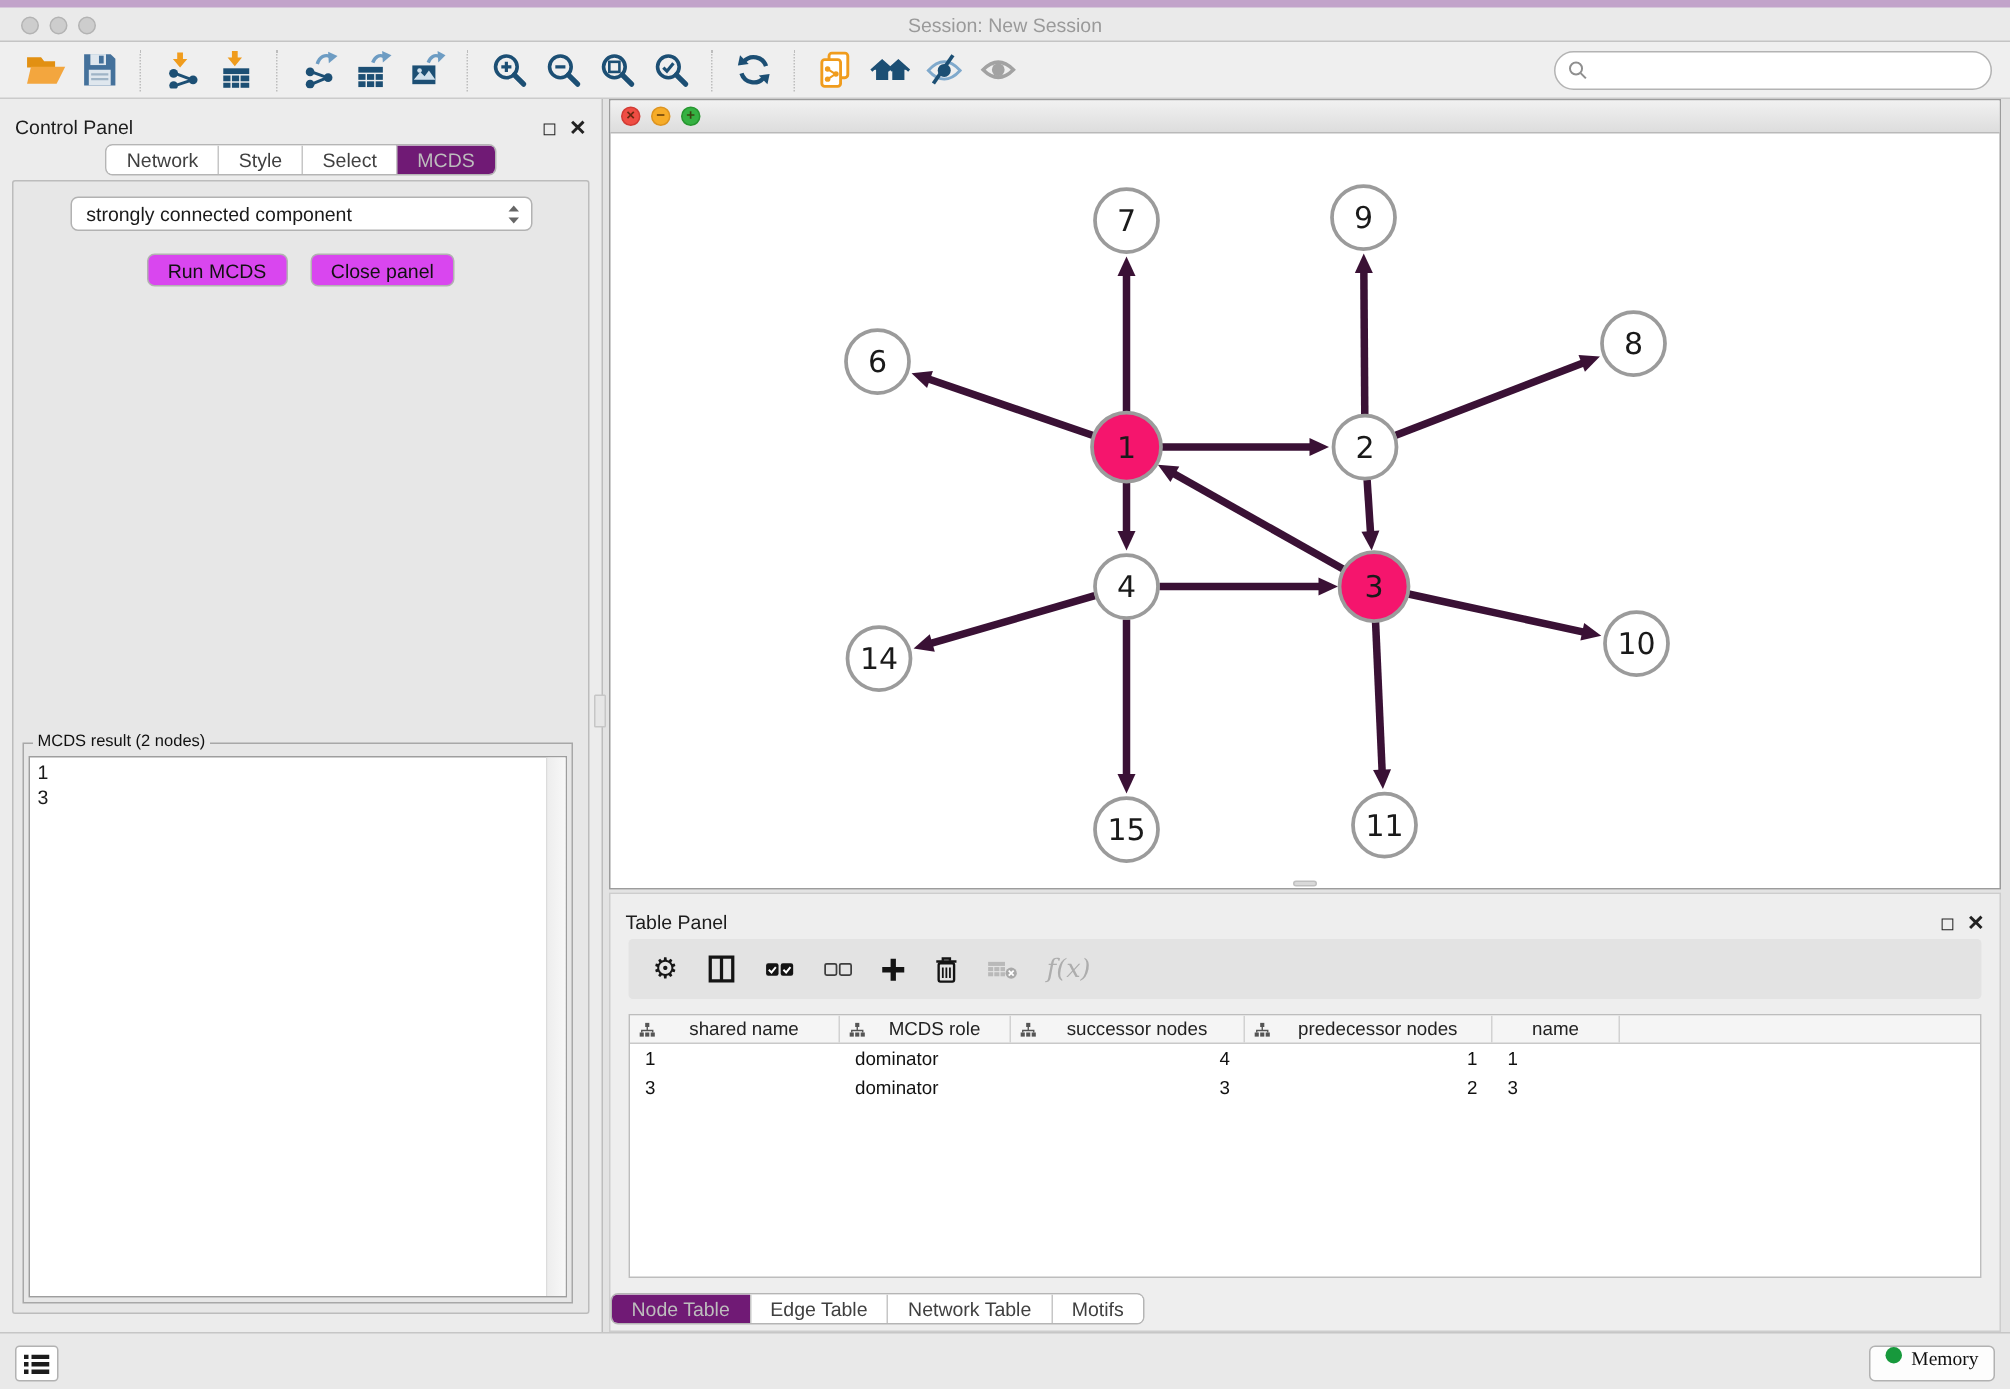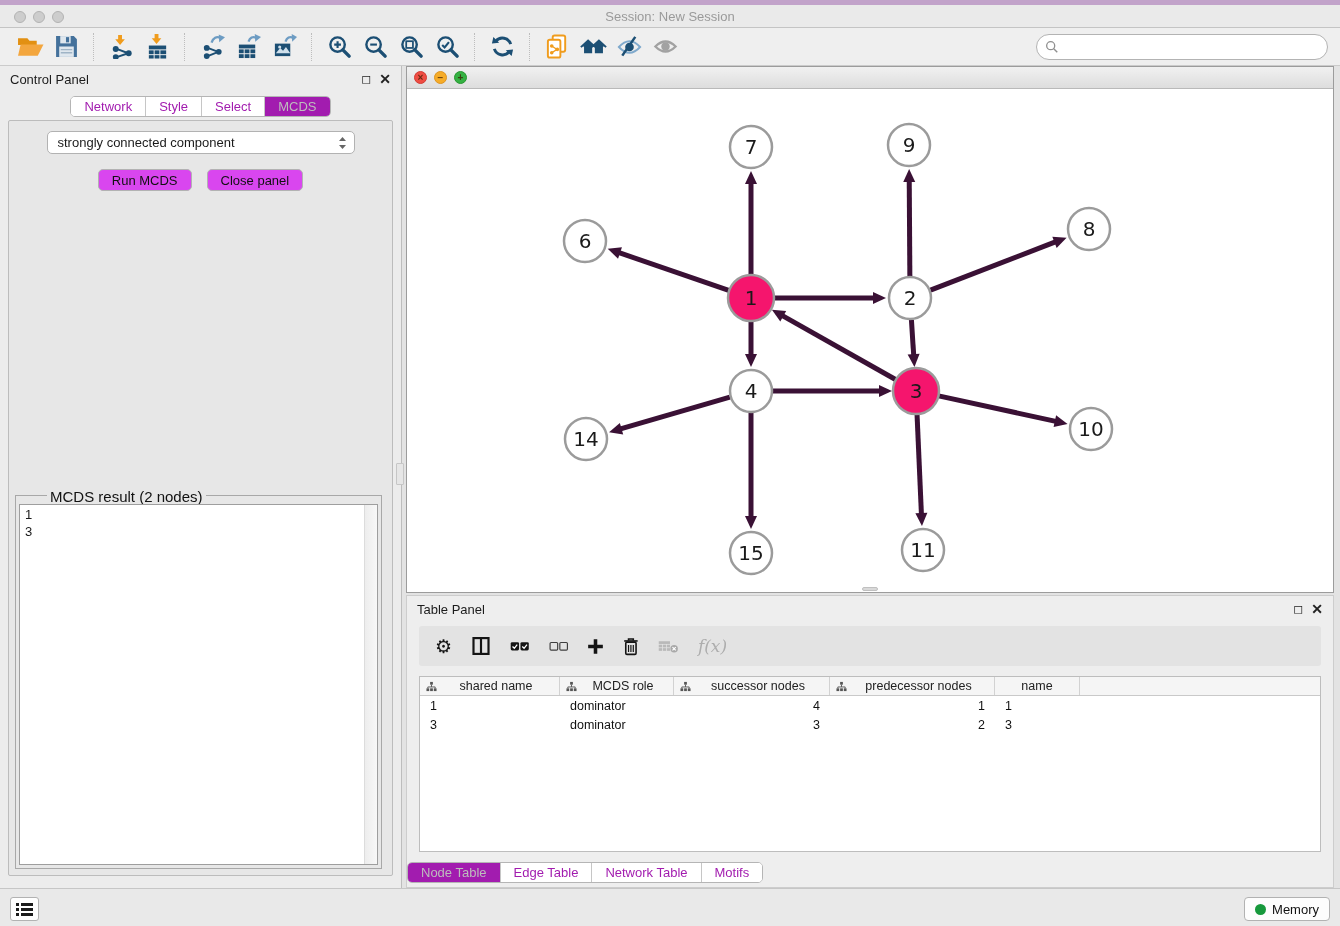--- a/index.html
+++ b/index.html
@@ -18,37 +18,37 @@
   .tb-btn { width:36px; height:30px; display:flex; align-items:center; justify-content:center; background:none; border:none; cursor:default; }
   .tb-btn svg { height:25px; width:27px; }
   .tb-btn.disabled { opacity:.9; }
   .tb-sep { width:0; height:28px; border-left:1px dotted #bdbdbd; margin:0 9px; }
   #search-wrap { margin-left:auto; position:relative; }
   #search-input { width:292px; height:26px; border:1px solid #b3b3b3; border-radius:13px; background:#fff; padding:0 10px 0 28px; font-size:13px; outline:none; }
   #search-wrap .mag { position:absolute; left:9px; top:6px; width:14px; height:14px; }
 
   
   #control-panel { position:absolute; left:0; top:66px; width:402px; height:822px; background:#ececec; border-right:1px solid #bdbdbd; }
-  .panel-header { height:26px; display:flex; align-items:center; padding:0 10px; font-size:13px; color:#1c1c1c; }
+  .panel-header { height:26px; display:flex; align-items:flex-end; padding:0 10px; font-size:13px; color:#1c1c1c; }
   .win-btns { margin-left:auto; display:flex; gap:8px; align-items:center; }
   .win-btns .wb { font-size:12px; color:#222; line-height:1; cursor:default; }
   .win-btns .wb.close { font-weight:bold; font-size:14px; }
   .cp-tabs { position:absolute; left:0; right:0; top:30px; text-align:center; }
   .tabgroup { display:inline-flex; border:1px solid #b5b5b5; border-radius:5px; overflow:hidden; background:#fff; }
-  .tabgroup .tab { padding:2px 13px; font-size:13px; background:#fff; color:#a21caf; border-left:1px solid #c6c6c6; cursor:default; }
+  .tabgroup .tab { padding:2px 13px; font-size:13px; background:#fff; color:#404040; border-left:1px solid #c6c6c6; cursor:default; }
   .tabgroup .tab:first-child { border-left:none; }
-  .tabgroup .tab.selected { background:#a21caf; color:#bdbdbd; }
+  .tabgroup .tab.selected { background:#701a75; color:#bdbdbd; }
   #cp-box { position:absolute; left:8px; right:8px; top:54px; bottom:12px; background:#e7e7e7; border:1px solid #bcbcbc; border-radius:2px; }
   #opt-label { margin-top:22px; text-align:center; font-size:13px; color:#111; }
   #opt-select { position:relative; margin:10px auto 0; width:308px; height:23px; background:#fff; border:1px solid #b2b2b2; border-radius:5px; font-size:13px; display:flex; align-items:center; padding-left:10px; cursor:default; }
   #opt-select .stepper { position:absolute; right:6px; top:3px; width:11px; height:16px; }
   .btn-row { margin-top:15px; display:flex; justify-content:center; gap:15px; }
   .pbtn { height:22px; padding:0 13px; background:#d946ef; border:1px solid #b2b2b2; border-radius:5px; font-size:13px; font-family:"Liberation Sans",sans-serif; color:#111; cursor:default; }
   #result-group { position:absolute; left:6px; right:10px; top:374px; bottom:6px; border:1px solid #a8a8a8; }
-  #result-legend { position:absolute; top:-8px; left:6px; background:#e7e7e7; padding:0 3px; font-size:15px; color:#111;margin-left:25px; }
+  #result-legend { position:absolute; top:-8px; left:6px; background:#e7e7e7; padding:0 3px; font-size:11px; color:#111; }
   #result-inner { position:absolute; left:3px; right:3px; top:8px; bottom:3px; background:#fff; border:1px solid #9e9e9e; }
   #result-text { position:absolute; left:0; top:0; right:13px; bottom:0; font-family:"Liberation Sans",sans-serif; font-size:13px; line-height:17px; padding:1px 5px; white-space:pre; overflow:hidden; }
   #result-scroll { position:absolute; right:0; top:0; bottom:0; width:13px; background:linear-gradient(90deg,#ededed,#f8f8f8); border-left:1px solid #dcdcdc; }
 
   
   #network-panel { position:absolute; left:406px; top:66px; width:928px; height:527px; background:#fff; border:1px solid #9c9c9c; }
   #net-titlebar { position:relative; height:22px; background:linear-gradient(#f1f1f1,#dddddd); border-bottom:1px solid #b9b9b9; display:flex; align-items:center; padding:0 7px; }
   #net-titlebar .lights { display:flex; gap:7px; z-index:2; }
   #net-titlebar .light { width:13px; height:13px; border-radius:50%; font-size:10px; font-weight:bold; color:rgba(60,30,0,.75); display:flex; align-items:center; justify-content:center; line-height:1; cursor:default; }
   .light.close { background:#ef4d43; border:1px solid #d23b34; }
@@ -72,21 +72,21 @@
   .th { display:flex; align-items:center; font-size:12.5px; color:#222; border-right:1px solid #d2d2d2; padding:0 6px; }
   .th .lbl { flex:1; text-align:center; }
   .colicon { width:11px; height:11px; flex:0 0 auto; margin-right:2px; }
   .td { font-size:12.5px; height:17px; line-height:17px; padding:0 10px; color:#111; }
   .data-row { height:17px; margin-top:2px; }
   #tp-tabs { position:absolute; left:0; right:0; top:266px; }
 
   
   #status-bar { position:absolute; left:0; top:888px; width:1340px; height:38px; background:#e9e9e9; border-top:1px solid #c6c6c6; }
   #list-btn { position:absolute; left:10px; top:8px; width:29px; height:24px; background:#fff; border:1px solid #b2b2b2; border-radius:3px; display:flex; align-items:center; justify-content:center; cursor:default; }
-  #memory-btn { position:absolute; right:10px; top:8px; height:24px; background:#fdfdfd; border:1px solid #b2b2b2; border-radius:4px; display:flex; align-items:center; gap:6px; padding:0 10px; font-size:13px; color:#111; cursor:default; }
+  #memory-btn { position:absolute; right:10px; top:8px; height:24px; background:#fdfdfd; border:1px solid #b2b2b2; border-radius:4px; display:flex; align-items:flex-start; gap:6px; padding:0 10px; font-size:13px; color:#111; cursor:default;font-family:Liberation Serif, serif; }
   #memory-btn .dot { width:11px; height:11px; border-radius:50%; background:#17993c; }
 </style>
 </head>
 <body>
 
 <div id="titlebar">
   <div class="accent"></div>
   <div class="lights">
     <span></span>
     <span></span>

